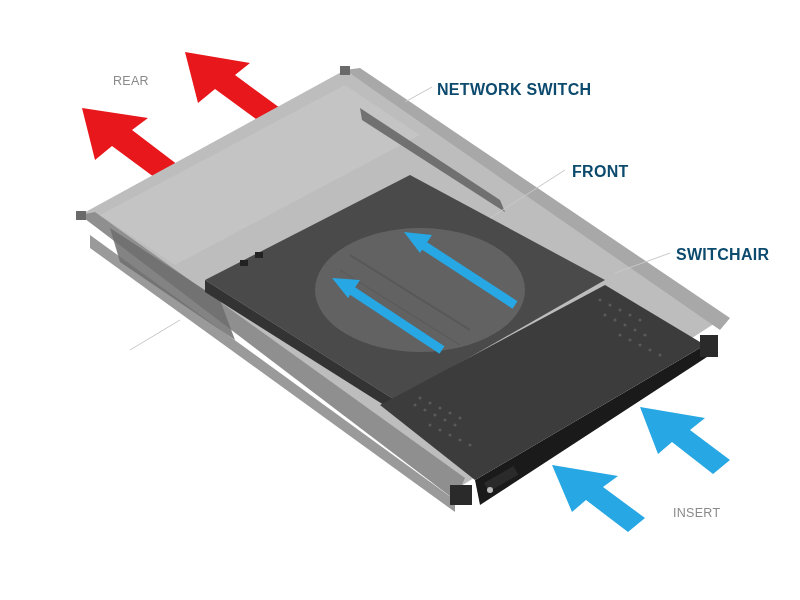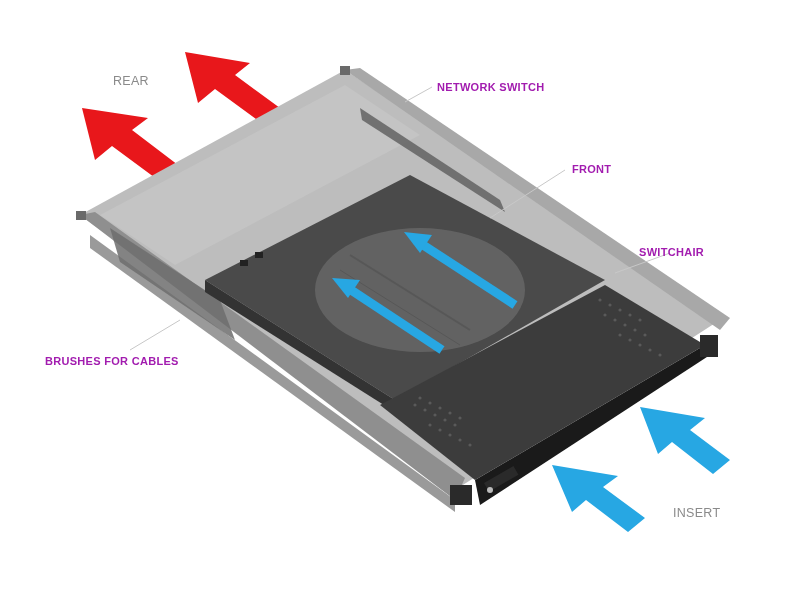--- a/index.html
+++ b/index.html
@@ -1,20 +1,20 @@
 <!DOCTYPE html>
 <html><head>
   <meta charset="utf-8">
   <style>
     html, body { margin: 0; padding: 0; background: #ffffff; }
     body { width: 800px; height: 600px; position: relative; overflow: hidden;
            font-family: "Liberation Sans", "DejaVu Sans", sans-serif; }
     #stage { position: absolute; left: 0; top: 0; width: 800px; height: 600px; }
-    .label { position: absolute; font-size: 11px; font-weight: bold; letter-spacing: 0.3px;
-             color: #a21caf; white-space: nowrap; }
+    .label { position: absolute; font-size: 16px; font-weight: bold; letter-spacing: 0.3px;
+             color: #0c4a6e; white-space: nowrap; }
     .label.muted { color: #8a8a8a; font-weight: normal; font-size: 12.5px; }
   </style>
 </head>
 <body>
 
 <div id="stage">
   <svg width="800" height="600" viewBox="0 0 800 600" xmlns="http://www.w3.org/2000/svg">
 
     <g>
       <polygon points="82,108 148,118 132,130 178,165 158,180 112,146 95,160" fill="#e8171b"></polygon>
@@ -119,16 +119,15 @@
       <line x1="405" y1="102" x2="432" y2="87"></line>
       <line x1="490" y1="218" x2="565" y2="170"></line>
       <line x1="615" y1="273" x2="670" y2="253"></line>
       <line x1="130" y1="350" x2="180" y2="320"></line>
     </g>
   </svg>
 
   <div class="label muted" style="left:113px; top:74px;">REAR</div>
   <div class="label" style="left:437px; top:81px;">NETWORK SWITCH</div>
   <div class="label" style="left:572px; top:163px;">FRONT</div>
-  <div class="label" style="left:639px; top:246px;">SWITCHAIR</div>
-  <div class="label" style="left:45px; top:355px;">BRUSHES FOR CABLES</div>
+  <div class="label" style="left:676px; top:246px;">SWITCHAIR</div>
   <div class="label muted" style="left:673px; top:506px;">INSERT</div>
 </div>
 
 </body></html>

